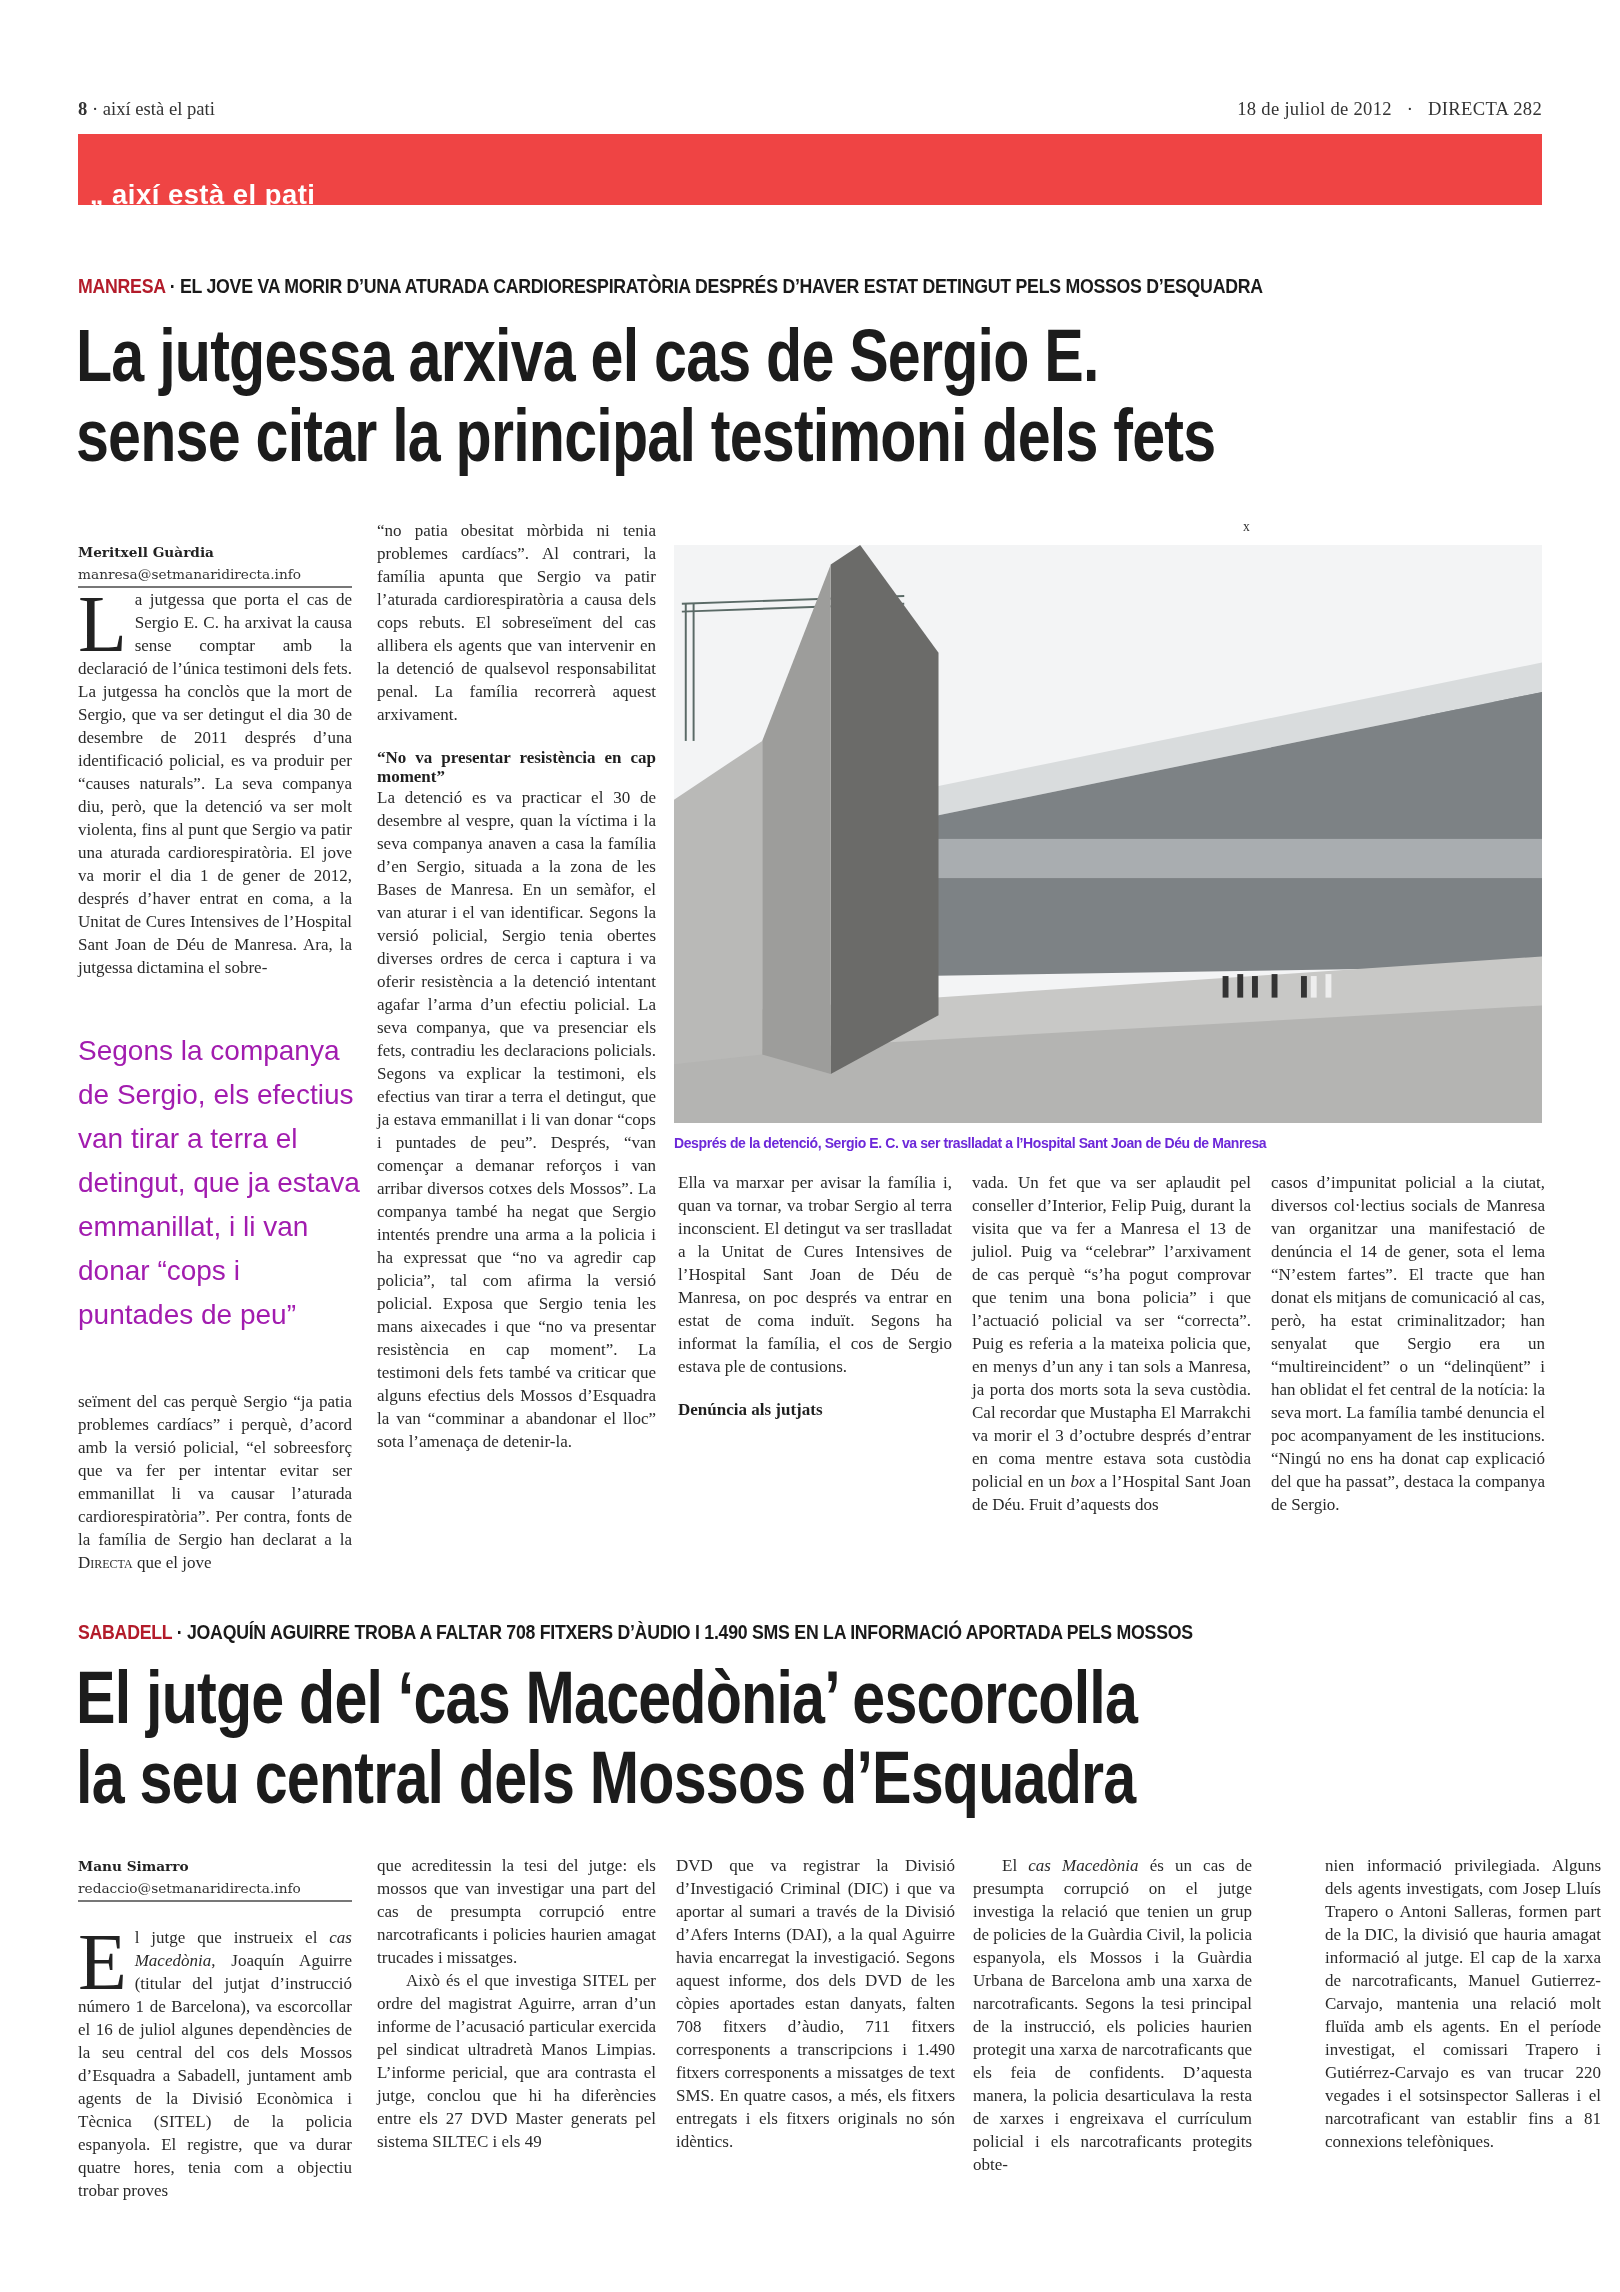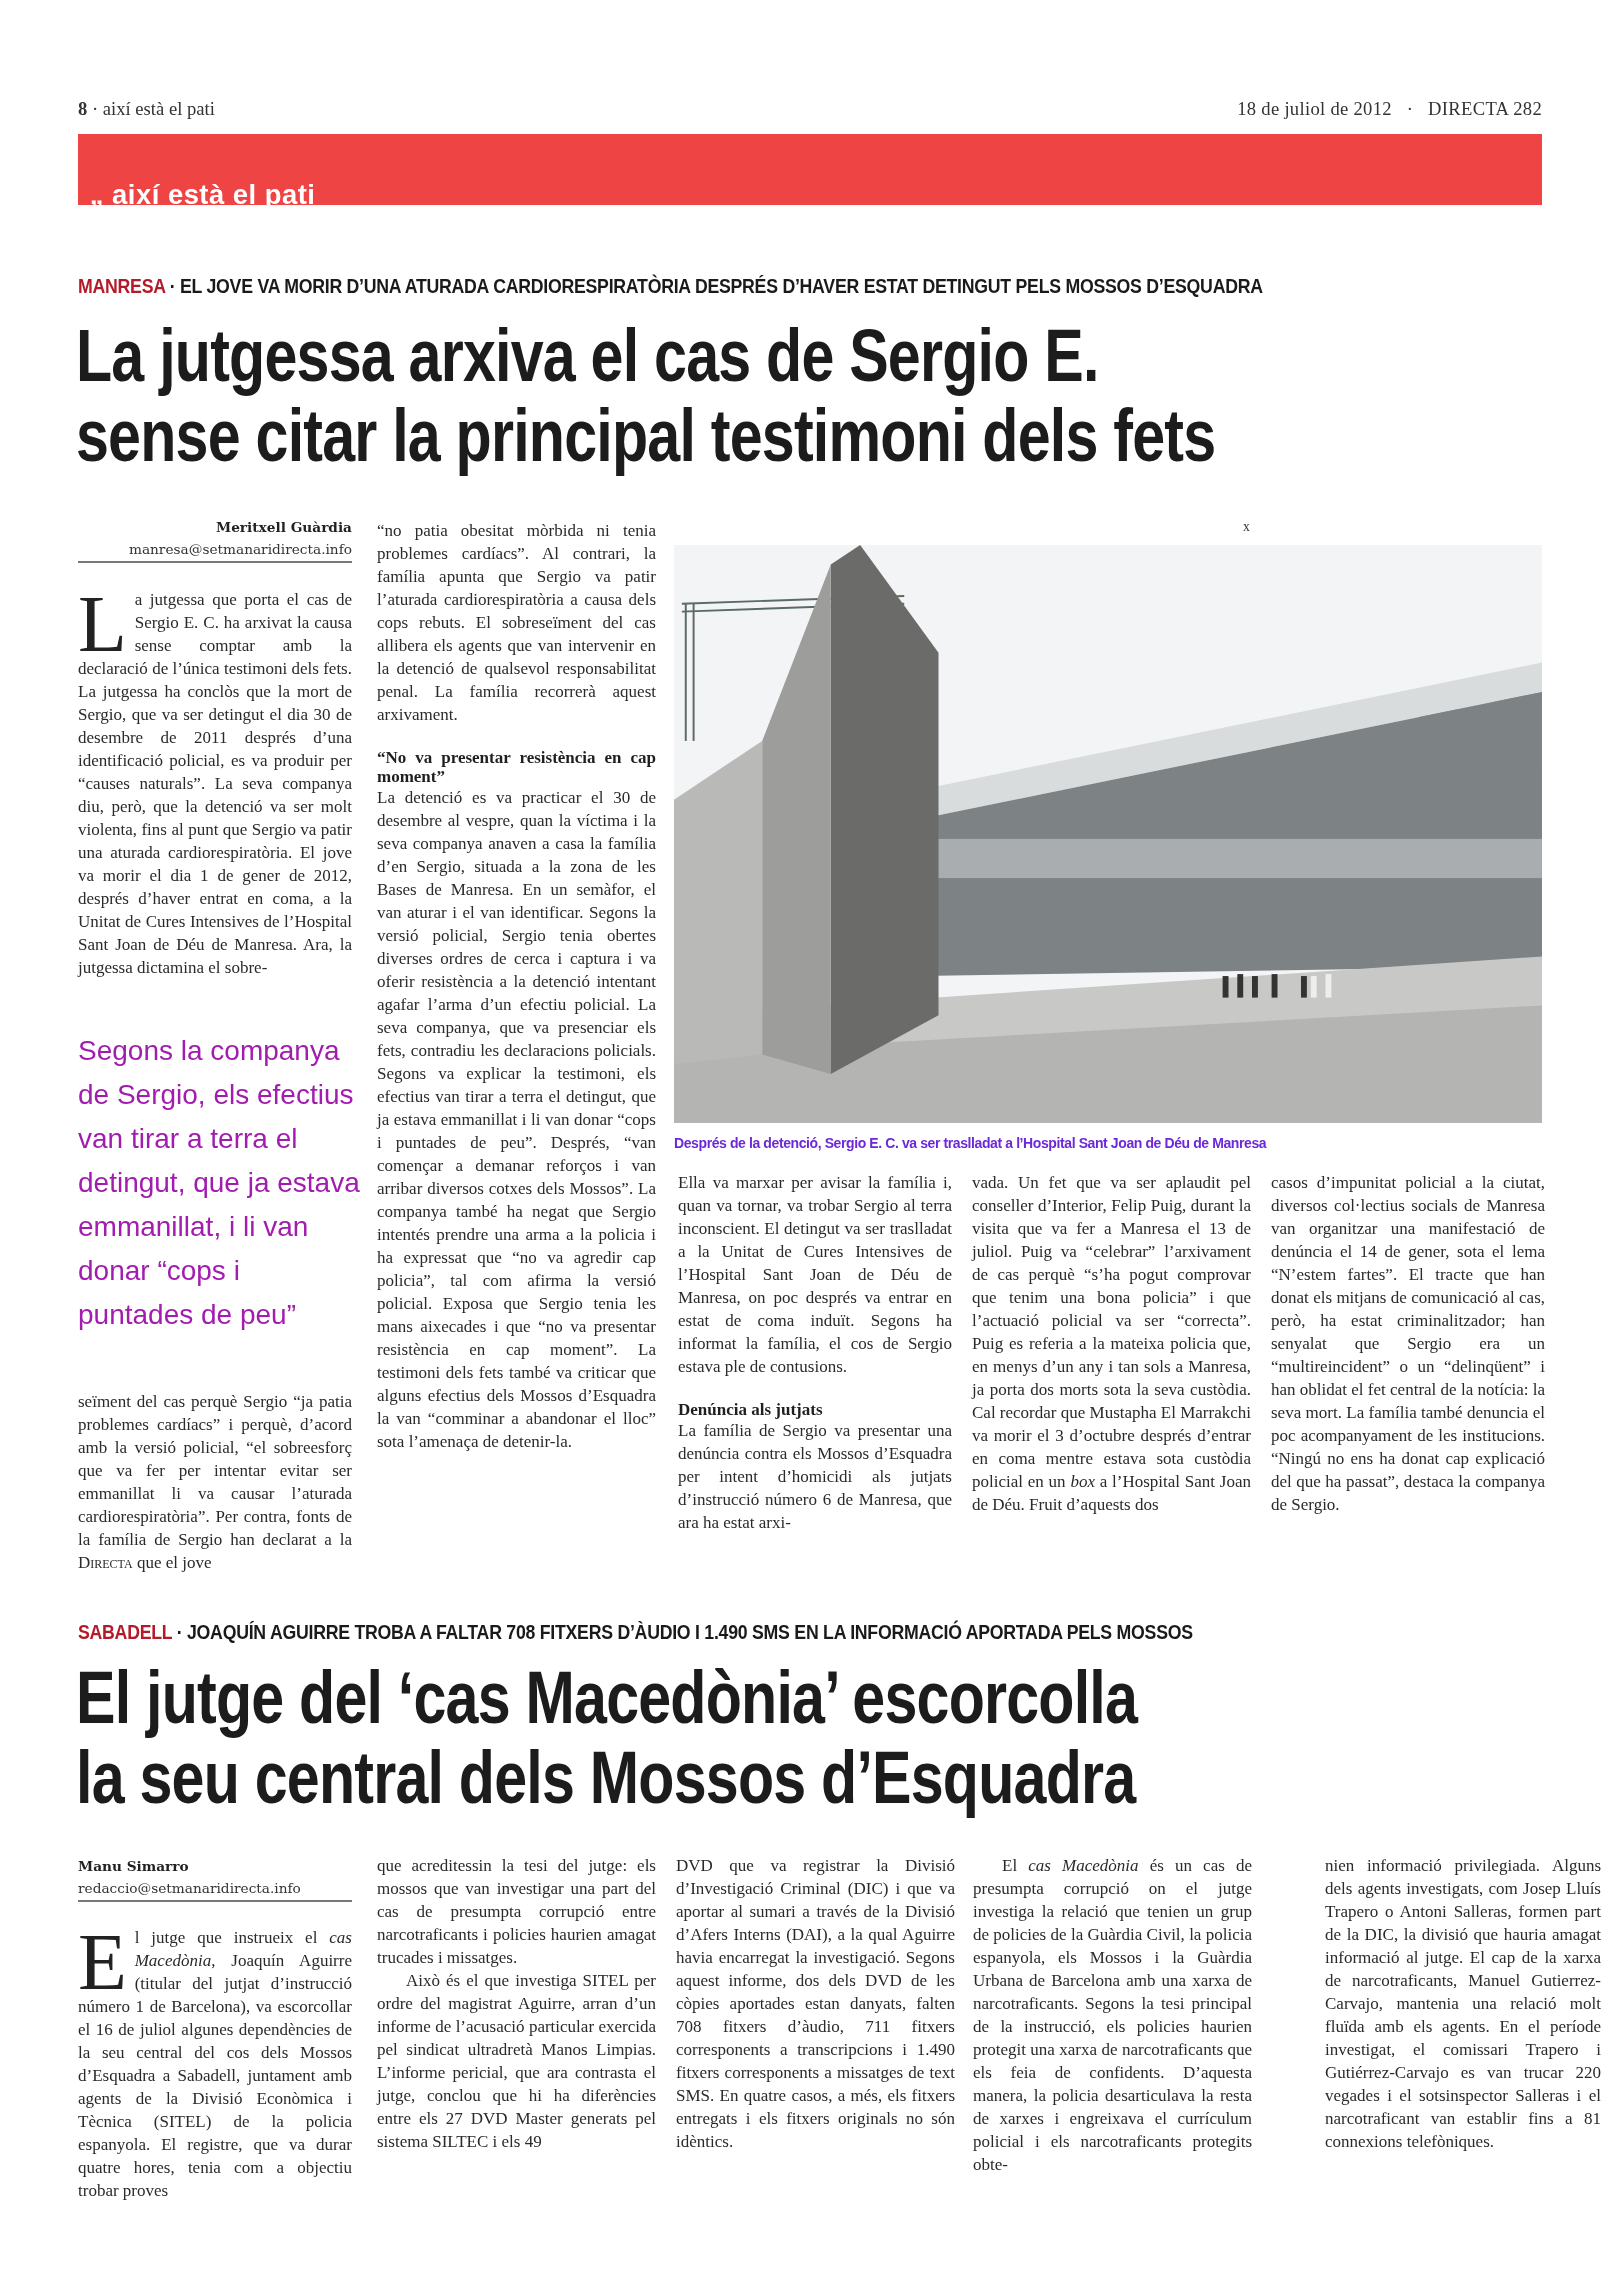--- a/index.html
+++ b/index.html
@@ -72,21 +72,21 @@
 
 <div class="kicker" style="left:78px; top:274px; transform: scaleX(0.86);">
   <span class="place">MANRESA</span><span> · EL JOVE VA MORIR D’UNA ATURADA CARDIORESPIRATÒRIA DESPRÉS D’HAVER ESTAT DETINGUT PELS MOSSOS D’ESQUADRA</span>
 </div>
 
 <h1 class="headline" style="left:76px; top:316px; font-size:74px; transform: scaleX(0.80);">
   <span>La jutgessa arxiva el cas de Sergio E.</span><br>
   <span>sense citar la principal testimoni dels fets</span>
 </h1>
 
-<div class="byline" style="left:78px; top:519px;text-align:right;">
+<div class="byline" style="left:78px; top:544px;">
   <div class="author">Meritxell Guàrdia</div>
   <div class="email">manresa@setmanaridirecta.info</div>
 </div>
 
 <div class="col" style="left:78px; top:588px; width:274px;">
   <span class="dropcap">L</span>
   <p>a jutgessa que porta el cas de Sergio E. C. ha arxivat la causa sense comptar amb la declaració de l’única testimoni dels fets. La jutgessa ha conclòs que la mort de Sergio, que va ser detingut el dia 30 de desembre de 2011 després d’una identificació policial, es va produir per “causes naturals”. La seva companya diu, però, que la detenció va ser molt violenta, fins al punt que Sergio va patir una aturada cardiorespiratòria. El jove va morir el dia 1 de gener de 2012, després d’haver entrat en coma, a la Unitat de Cures Intensives de l’Hospital Sant Joan de Déu de Manresa. Ara, la jutgessa dictamina el sobre-</p>
 </div>
 
 <div class="pullquote">Segons la companya de Sergio, els efectius van tirar a terra el detingut, que ja estava emmanillat, i li van donar “cops i puntades de peu”</div>
@@ -141,21 +141,20 @@
       <rect x="650" y="440" width="6" height="22"></rect>
       <rect x="665" y="438" width="6" height="24"></rect>
     </g>
   </svg>
 </div>
 <div class="caption">Després de la detenció, Sergio E. C. va ser traslladat a l’Hospital Sant Joan de Déu de Manresa</div>
 
 <div class="col" style="left:678px; top:1171px; width:274px;">
   <p>Ella va marxar per avisar la família i, quan va tornar, va trobar Sergio al terra inconscient. El detingut va ser traslladat a la Unitat de Cures Intensives de l’Hospital Sant Joan de Déu de Manresa, on poc després va entrar en estat de coma induït. Segons ha informat la família, el cos de Sergio estava ple de contusions.</p>
   <p class="subhead">Denúncia als jutjats</p>
-  <p>La família de Sergio va presentar una denúncia contra els Mossos d’Esquadra per intent d’homicidi als jutjats d’instrucció número 6 de Manresa, que ara ha estat arxi-</p>
 </div>
 
 <div class="col" style="left:972px; top:1171px; width:279px;">
   <p><span>vada. Un fet que va ser aplaudit pel conseller d’Interior, Felip Puig, durant la visita que va fer a Manresa el 13 de juliol. Puig va “celebrar” l’arxivament de cas perquè “s’ha pogut comprovar que tenim una bona policia” i que l’actuació policial va ser “correcta”. Puig es referia a la mateixa policia que, en menys d’un any i tan sols a Manresa, ja porta dos morts sota la seva custòdia. Cal recordar que Mustapha El Marrakchi va morir el 3 d’octubre després d’entrar en coma mentre estava sota custòdia policial en un </span><i>box</i><span> a l’Hospital Sant Joan de Déu. Fruit d’aquests dos</span></p>
 </div>
 
 <div class="col" style="left:1271px; top:1171px; width:274px;">
   <p>casos d’impunitat policial a la ciutat, diversos col·lectius socials de Manresa van organitzar una manifestació de denúncia el 14 de gener, sota el lema “N’estem fartes”. El tracte que han donat els mitjans de comunicació al cas, però, ha estat criminalitzador; han senyalat que Sergio era un “multireincident” o un “delinqüent” i han oblidat el fet central de la notícia: la seva mort. La família també denuncia el poc acompanyament de les institucions. “Ningú no ens ha donat cap explicació del que ha passat”, destaca la companya de Sergio.</p>
 </div>
 

